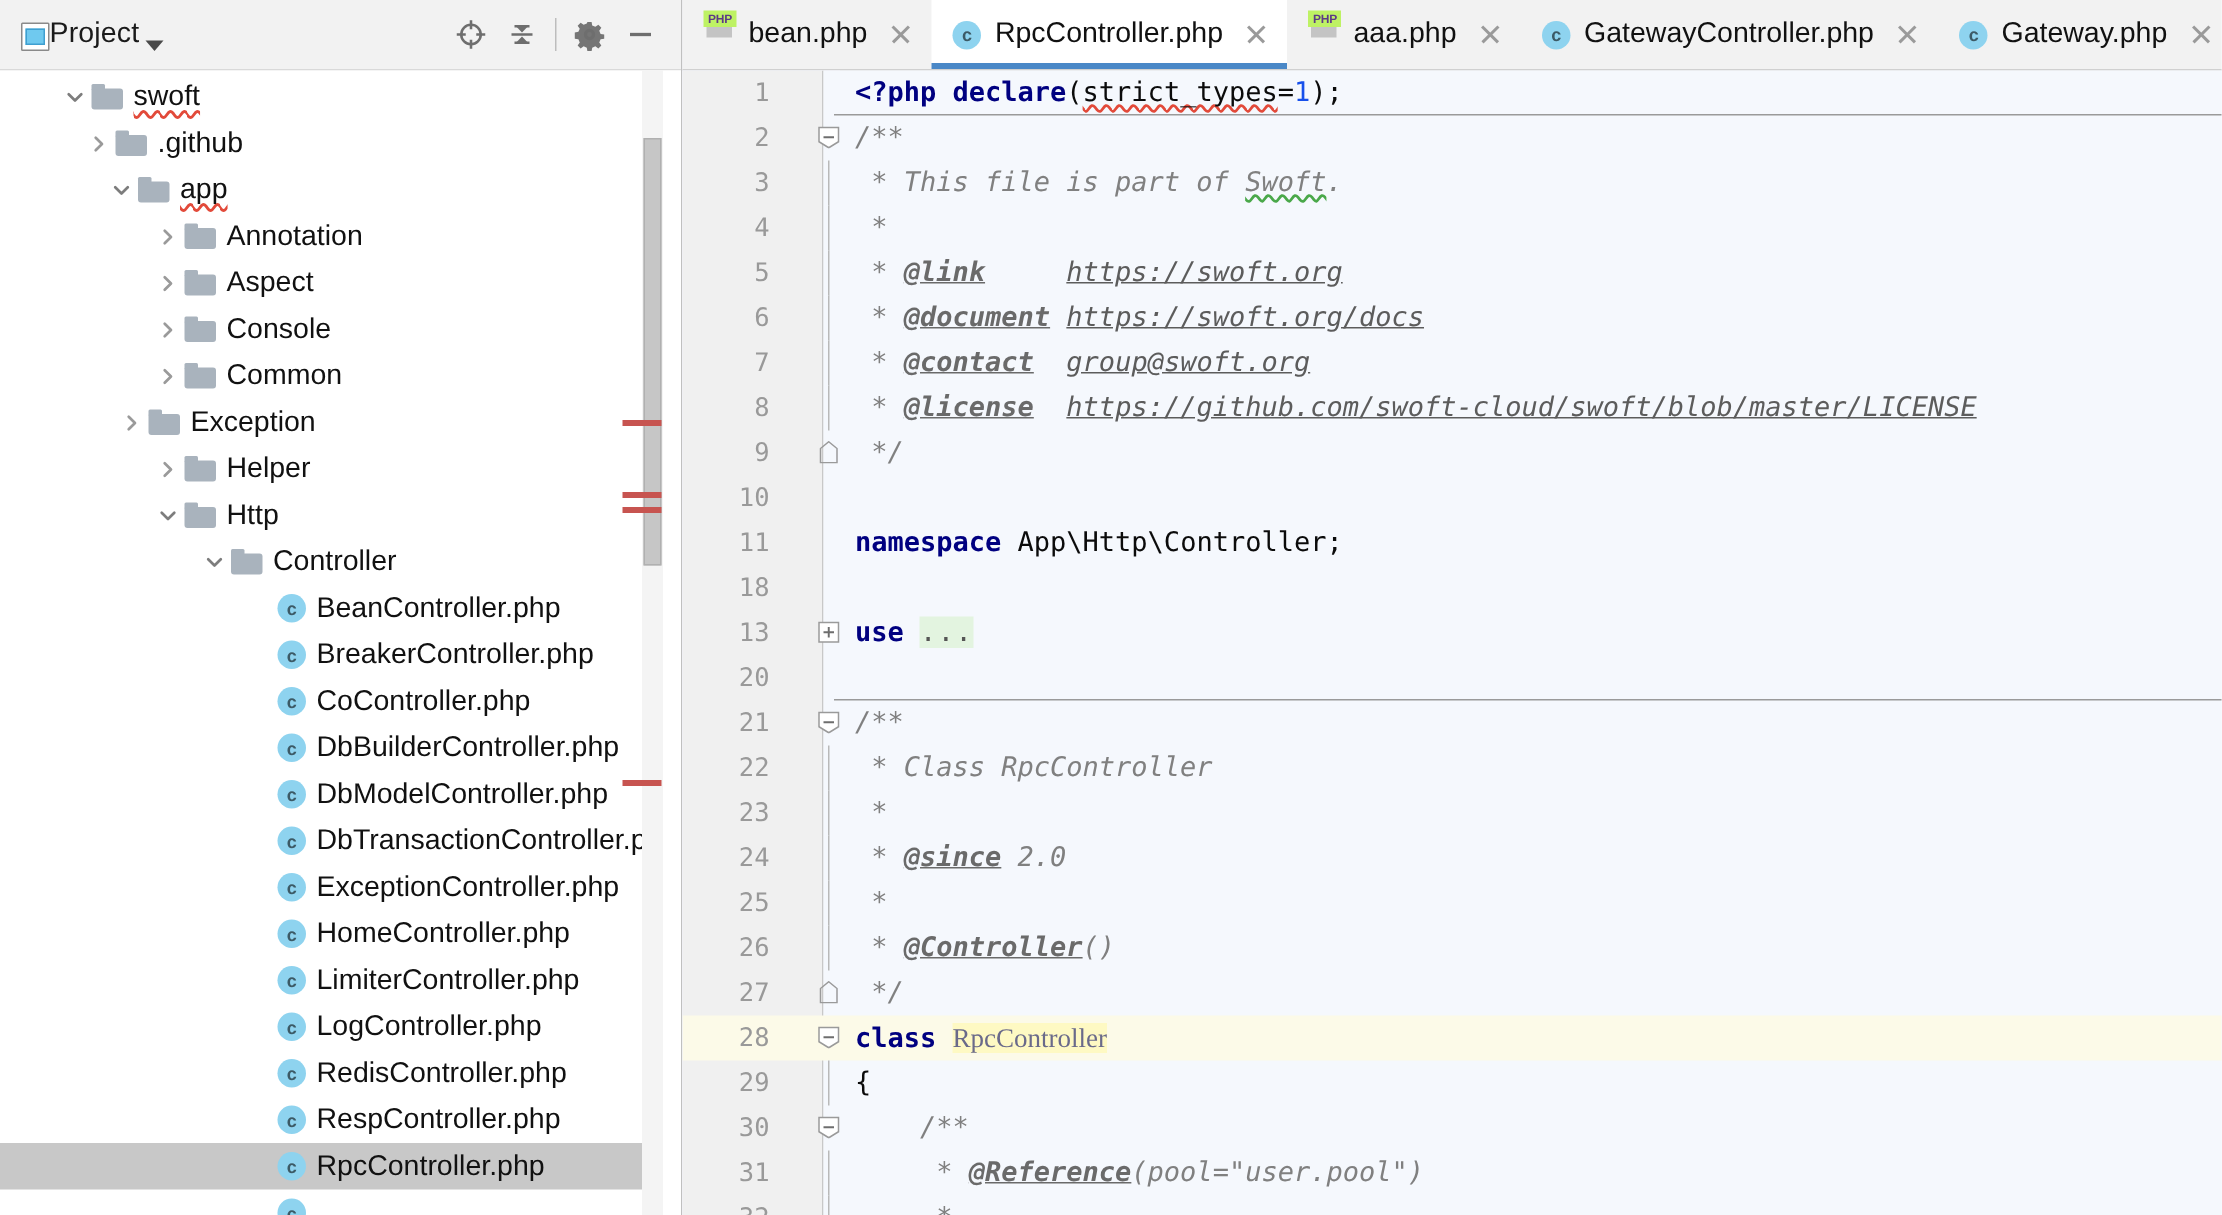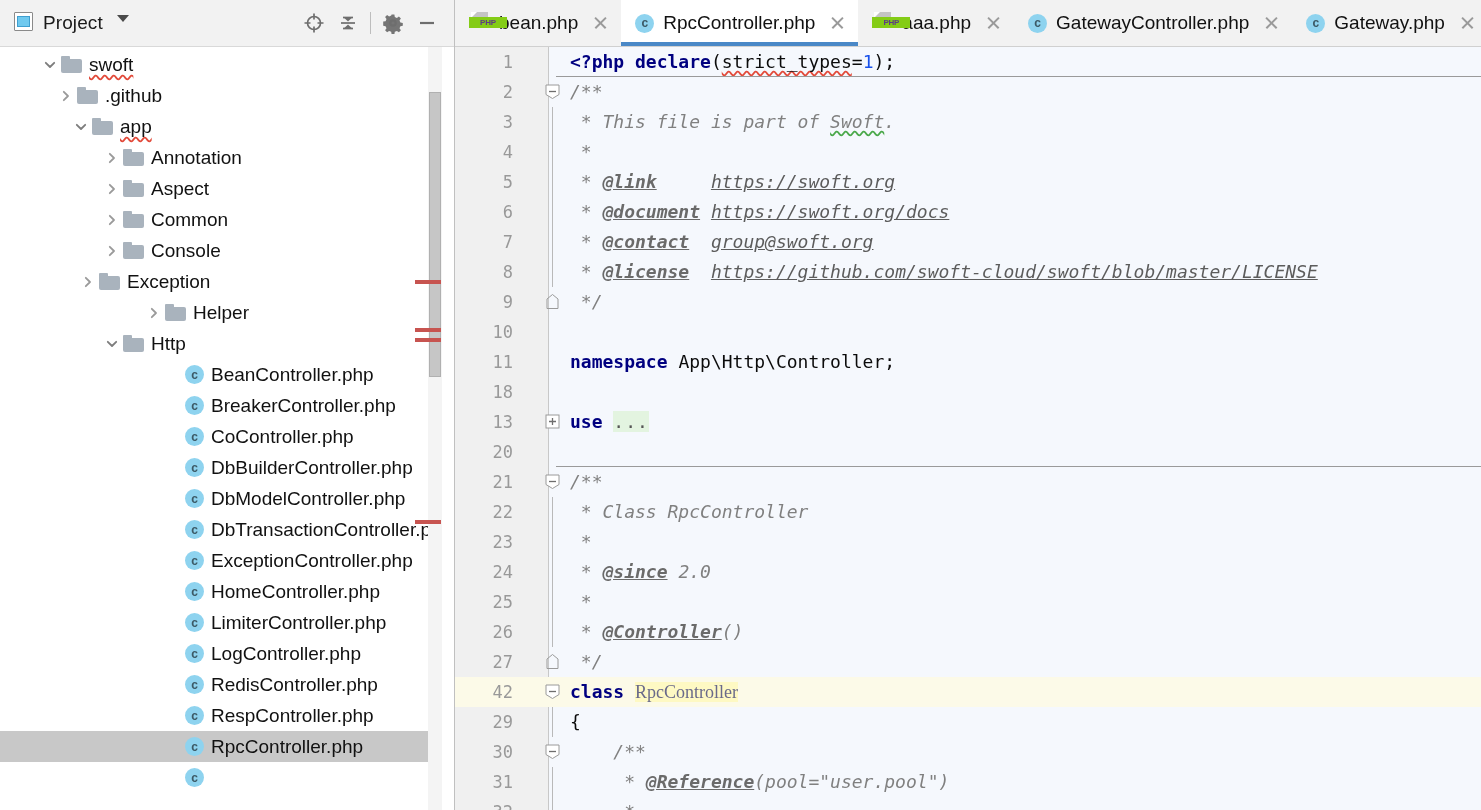--- a/index.html
+++ b/index.html
@@ -20,21 +20,21 @@
     display: flex; flex-direction: column;
     border-right: 1px solid #c0c0c0;
   }
   .panel-header {
     height: 47px; flex: 0 0 47px;
     background: #f2f2f2;
     display: flex; align-items: center;
     padding: 0 10px 0 14px;
     border-bottom: 1px solid #d9d9d9;
   }
-  .panel-title-group { display: flex; align-items: flex-start; gap: 10px; }
+  .panel-title-group { display: flex; align-items: flex-end; }
   .panel-icon {
     width: 19px; height: 19px;
     border: 1px solid #8a8a8a;
     background: #ffffff;
     display: flex; align-items: center; justify-content: center;
     border-radius: 1px;
   }
   .panel-icon i {
     display: block; width: 13px; height: 11px;
     background: #6fc9ef; border: 1px solid #3f9fd0;
@@ -159,23 +159,23 @@
     position: absolute; left: 2px; top: 0;
     width: 17px; height: 13px; background: #c4c4c4;
   }
   .php-ico .fold {
     position: absolute; left: 2px; top: 0;
     width: 0; height: 0;
     border-left: 6px solid #ffffff;
     border-bottom: 6px solid transparent;
   }
   .php-ico .lbl {
-    position: absolute; left: 0; bottom: 6px;
-    width: 38px; height: 11px;
-    background: #84cc16;
+    position: absolute; left: 0; bottom: 16px;
+    width: 22px; height: 11px;
+    background: #bef264;
     color: #5c3a86;
     font-size: 8px; font-weight: 700; letter-spacing: -0.2px;
     display: flex; align-items: center; justify-content: center;
     font-family: "Liberation Sans", sans-serif;
   }
   .tab .class-ico { margin-right: 0; }
   .tab-close {
     width: 18px; height: 18px; position: relative; margin-left: 4px; flex: 0 0 18px;
   }
   .tab-close::before, .tab-close::after {
@@ -341,57 +341,66 @@
             <span class="folder-ico"></span>
             <span class="row-label">Aspect</span>
           </div>
           <div class="row" style="padding-left: 101px;">
             <span class="twisty">
               <svg width="14" height="14" viewBox="0 0 14 14">
                 <path d="M4.8 2.8L9 7l-4.2 4.2" fill="none" stroke="#9a9a9a" stroke-width="1.8" stroke-linecap="round" stroke-linejoin="round"></path>
               </svg>
             </span>
             <span class="folder-ico"></span>
+            <span class="row-label">Console</span>
+          </div>
+          <div class="row" style="padding-left: 101px;">
+            <span class="twisty">
+              <svg width="14" height="14" viewBox="0 0 14 14">
+                <path d="M4.8 2.8L9 7l-4.2 4.2" fill="none" stroke="#9a9a9a" stroke-width="1.8" stroke-linecap="round" stroke-linejoin="round"></path>
+              </svg>
+            </span>
+            <span class="folder-ico"></span>
             <span class="row-label">Common</span>
           </div>
+          <div class="row" style="padding-left: 77px;">
+            <span class="twisty">
+              <svg width="14" height="14" viewBox="0 0 14 14">
+                <path d="M4.8 2.8L9 7l-4.2 4.2" fill="none" stroke="#9a9a9a" stroke-width="1.8" stroke-linecap="round" stroke-linejoin="round"></path>
+              </svg>
+            </span>
+            <span class="folder-ico"></span>
+            <span class="row-label">Exception</span>
+          </div>
           <div class="row" style="padding-left: 101px;">
             <span class="twisty">
               <svg width="14" height="14" viewBox="0 0 14 14">
                 <path d="M4.8 2.8L9 7l-4.2 4.2" fill="none" stroke="#9a9a9a" stroke-width="1.8" stroke-linecap="round" stroke-linejoin="round"></path>
               </svg>
             </span>
             <span class="folder-ico"></span>
-            <span class="row-label">Console</span>
-          </div>
-          <div class="row" style="padding-left: 77px;">
-            <span class="twisty">
-              <svg width="14" height="14" viewBox="0 0 14 14">
-                <path d="M4.8 2.8L9 7l-4.2 4.2" fill="none" stroke="#9a9a9a" stroke-width="1.8" stroke-linecap="round" stroke-linejoin="round"></path>
-              </svg>
-            </span>
-            <span class="folder-ico"></span>
-            <span class="row-label">Exception</span>
-          </div>
-          <div class="row" style="padding-left: 101px; margin-left: 42px;">
-            <span class="twisty">
-              <svg width="14" height="14" viewBox="0 0 14 14">
-                <path d="M4.8 2.8L9 7l-4.2 4.2" fill="none" stroke="#9a9a9a" stroke-width="1.8" stroke-linecap="round" stroke-linejoin="round"></path>
-              </svg>
-            </span>
-            <span class="folder-ico"></span>
             <span class="row-label">Helper</span>
           </div>
           <div class="row" style="padding-left: 101px;">
             <span class="twisty">
               <svg width="14" height="14" viewBox="0 0 14 14">
                 <path d="M2.8 4.8L7 9l4.2-4.2" fill="none" stroke="#7d7d7d" stroke-width="1.8" stroke-linecap="round" stroke-linejoin="round"></path>
               </svg>
             </span>
             <span class="folder-ico"></span>
             <span class="row-label">Http</span>
+          </div>
+          <div class="row" style="padding-left: 132px;">
+            <span class="twisty">
+              <svg width="14" height="14" viewBox="0 0 14 14">
+                <path d="M2.8 4.8L7 9l4.2-4.2" fill="none" stroke="#7d7d7d" stroke-width="1.8" stroke-linecap="round" stroke-linejoin="round"></path>
+              </svg>
+            </span>
+            <span class="folder-ico"></span>
+            <span class="row-label">Controller</span>
           </div>
           <div class="row" style="padding-left: 163px;">
             <span class="twisty"></span>
             <span class="class-ico">c</span>
             <span class="row-label">BeanController.php</span>
           </div>
           <div class="row" style="padding-left: 163px;">
             <span class="twisty"></span>
             <span class="class-ico">c</span>
             <span class="row-label">BreakerController.php</span>
@@ -618,21 +627,21 @@
             <span class="fold-line" style="top: 0px; height: 30px;"></span>
           </div>
           <div class="cline">
             <span class="ln">27</span>
             <span class="code"><span class="cmt"> */</span></span>
             <span class="fold-mark"><svg width="15" height="15" viewBox="0 0 15 15">
                 <path d="M7.5 0.5L13 5v9.5H2V5z" fill="none" stroke="#9a9a9a"></path>
               </svg></span>
           </div>
           <div class="cline current">
-            <span class="ln">42</span>
+            <span class="ln">28</span>
             <span class="code"><span class="kw">class</span><span class="plain"> </span><span class="cls-sel">RpcController</span></span>
             <span class="fold-mark"><svg width="15" height="15" viewBox="0 0 15 15">
                 <path d="M1 1h13v9.5L7.5 14.5 1 10.5z" fill="#fff" stroke="#9a9a9a"></path>
                 <path d="M4 7.5h7" stroke="#6e6e6e" stroke-width="1.3"></path>
               </svg></span>
           </div>
           <div class="cline">
             <span class="ln">29</span>
             <span class="code"><span class="plain">{</span></span>
             <span class="fold-line" style="top: 0px; height: 30px;"></span>

